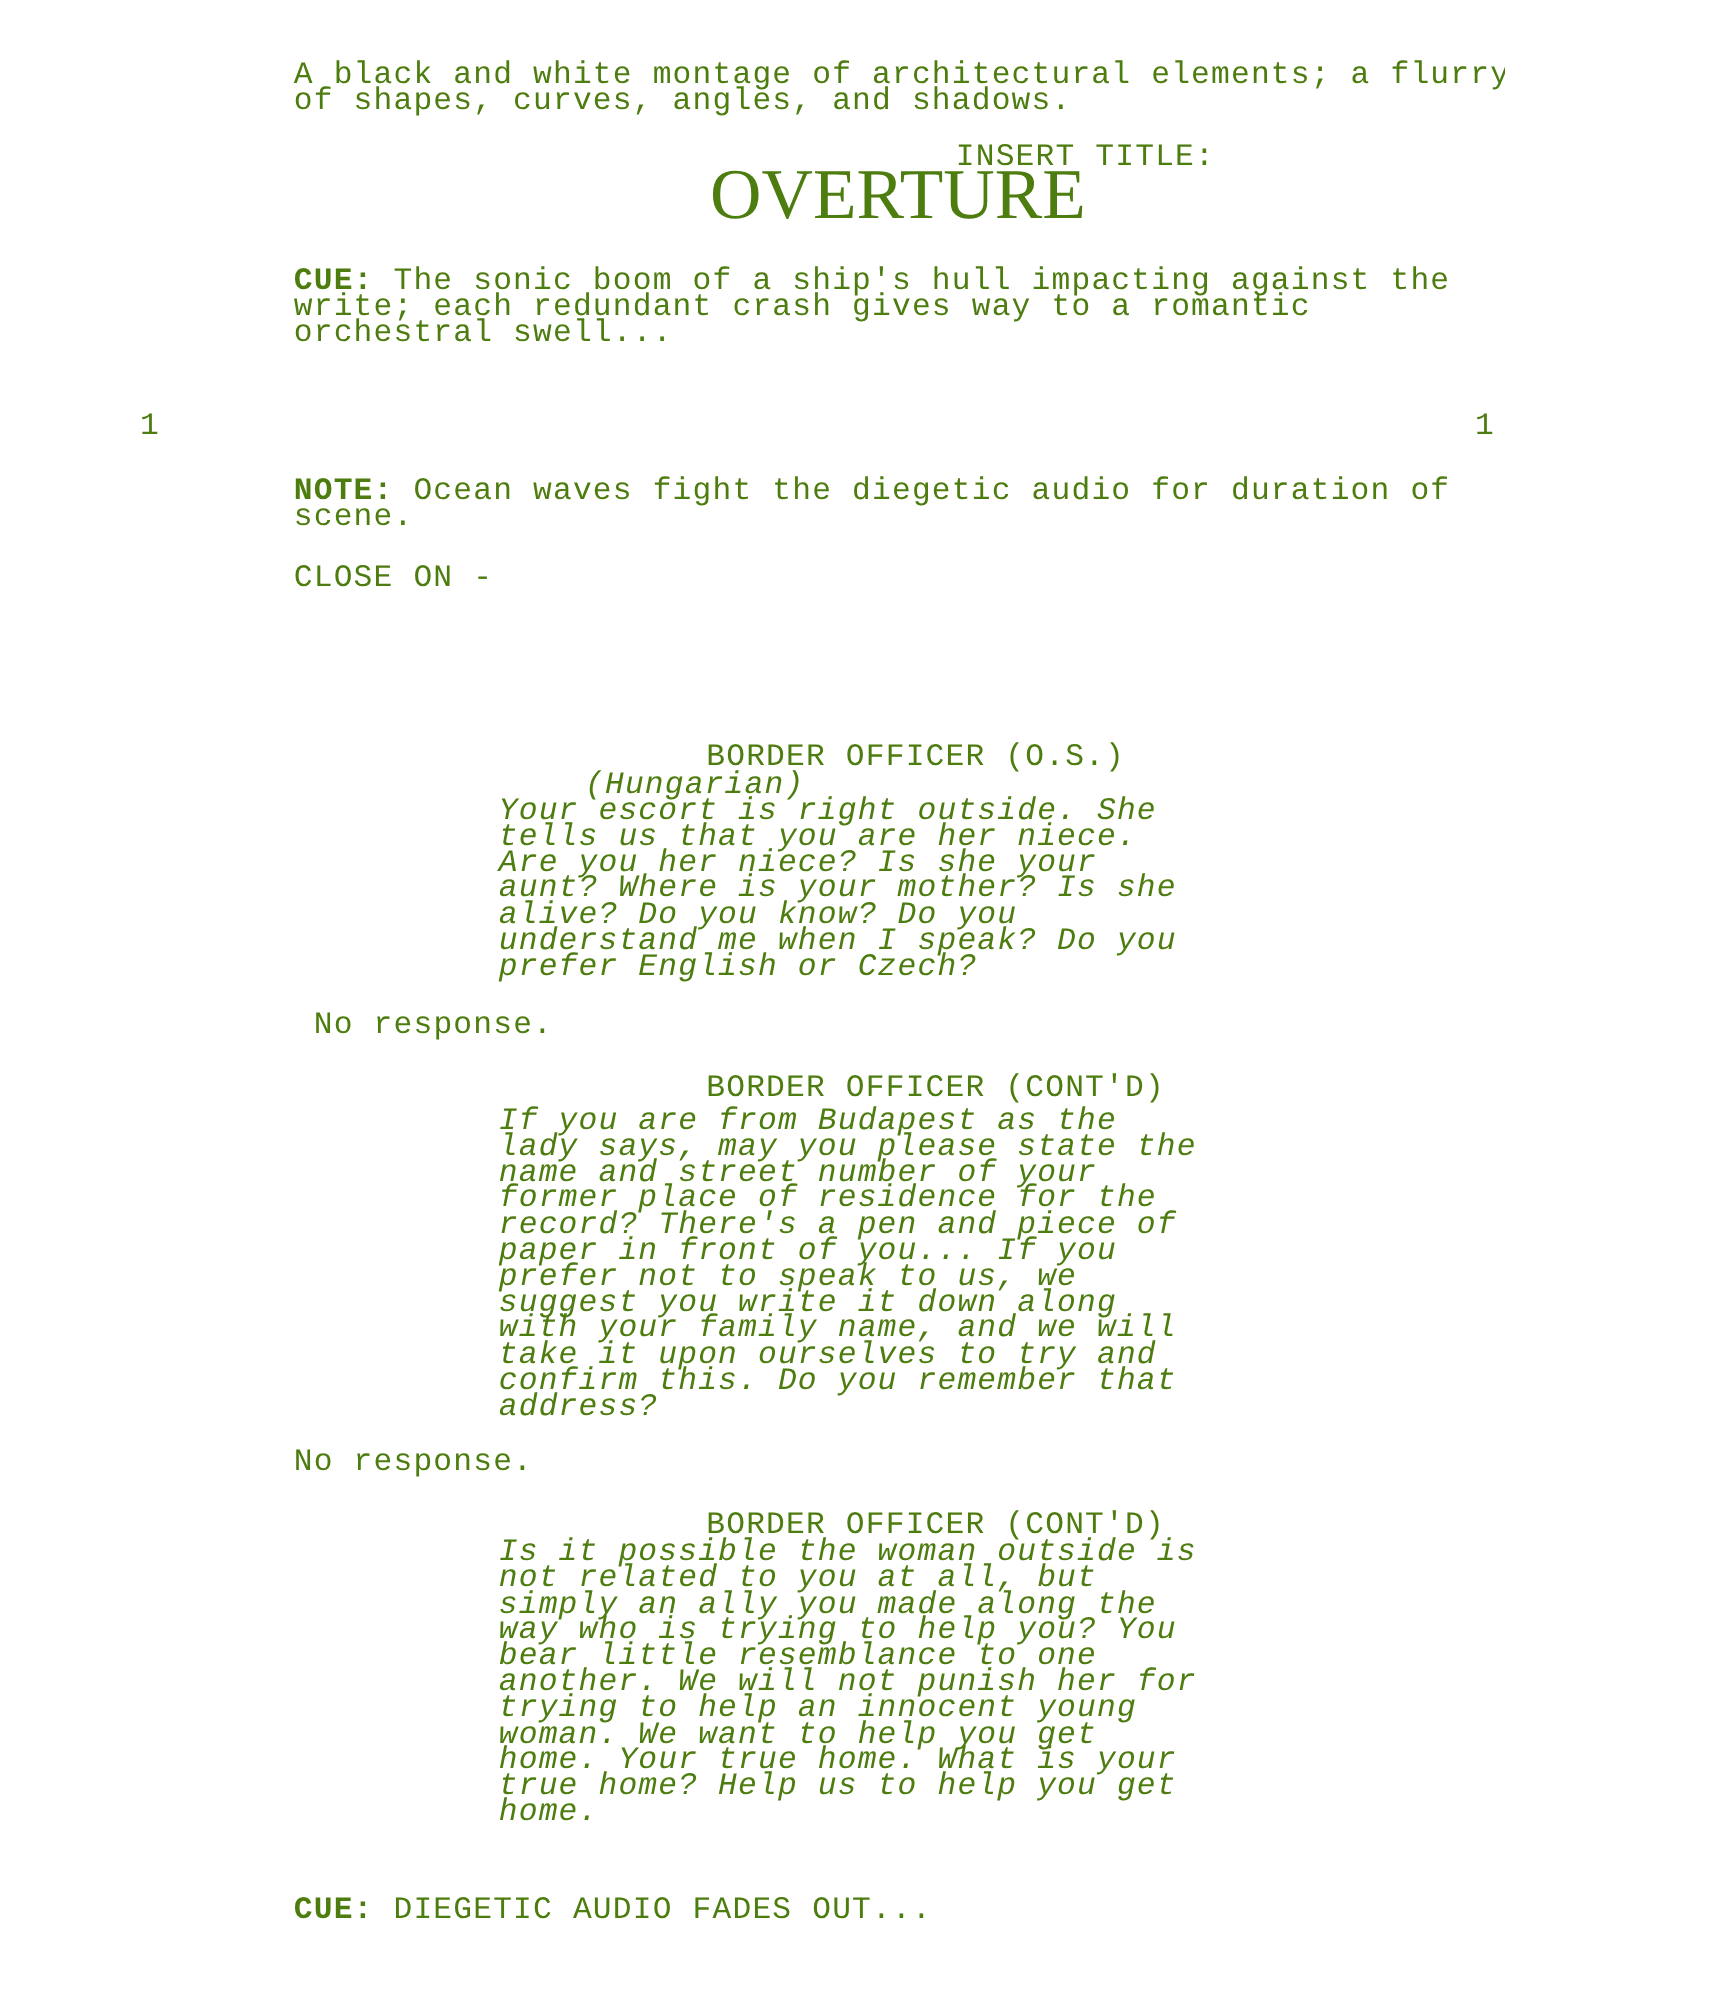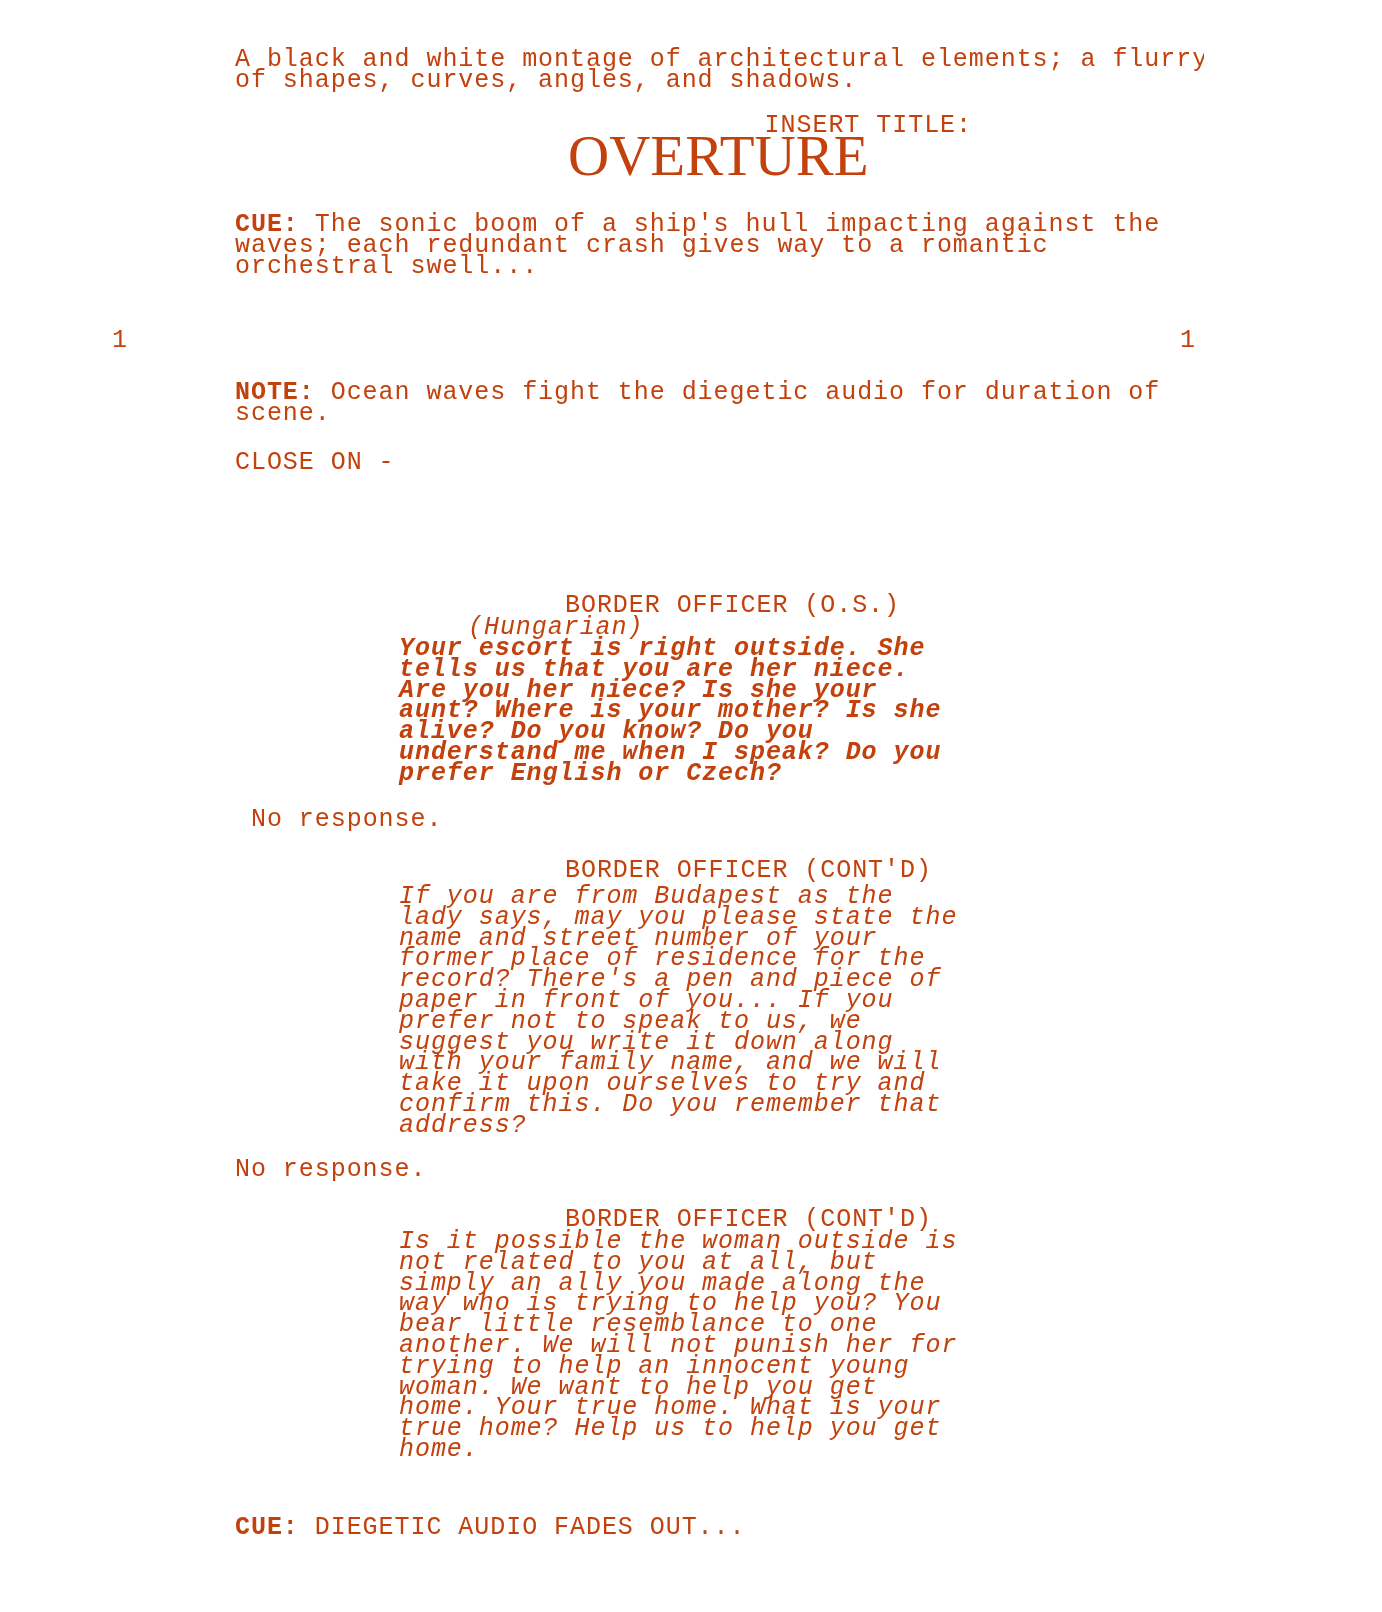--- a/index.html
+++ b/index.html
@@ -5,21 +5,21 @@
   html, body {
     margin: 0;
     padding: 0;
     background: #ffffff;
   }
   .page {
     position: relative;
     width: 1204px;
     height: 1612px;
     background: #ffffff;
-    color: #c2410c;
+    color: #4d7c0f;
     font-family: "Liberation Mono", "DejaVu Sans Mono", monospace;
     font-size: 25px;
     line-height: 20.8px;
     letter-spacing: 0.95px;
     overflow: hidden;
   }
   .blk {
     position: absolute;
     white-space: pre;
   }
@@ -43,39 +43,39 @@
 <div class="page">
 
   <div class="blk" style="top:50px; left:235px;">A black and white montage of architectural elements; a flurry
 of shapes, curves, angles, and shadows.</div>
 
   <div class="blk" style="top:116px; right:232px;">INSERT TITLE:</div>
 
   <div class="blk title-serif" style="top:133px; left:568px;">OVERTURE</div>
 
   <div class="blk" style="top:215px; left:235px;"><span class="b">CUE:</span><span> The sonic boom of a ship's hull impacting against the
-waves; each redundant crash gives way to a romantic
+write; each redundant crash gives way to a romantic
 orchestral swell...</span></div>
 
   <div class="blk" style="top:331px; left:112px;">1</div>
 
 
   <div class="blk" style="top:331px; left:1180px;">1</div>
 
   <div class="blk" style="top:383px; left:235px;"><span class="b">NOTE:</span><span> Ocean waves fight the diegetic audio for duration of
 scene.</span></div>
 
   <div class="blk" style="top:453px; left:235px;">CLOSE ON -</div>
 
 
   <div class="blk" style="top:596px; left:565px;">BORDER OFFICER (O.S.)</div>
 
   <div class="blk i" style="top:618px; left:468px;">(Hungarian)</div>
 
-  <div class="blk i" style="top:639px; left:399px;font-weight:bold;">Your escort is right outside. She
+  <div class="blk i" style="top:639px; left:399px;">Your escort is right outside. She
 tells us that you are her niece.
 Are you her niece? Is she your
 aunt? Where is your mother? Is she
 alive? Do you know? Do you
 understand me when I speak? Do you
 prefer English or Czech?</div>
 
   <div class="blk" style="top:810px; left:251px;">No response.</div>
 
   <div class="blk" style="top:861px; left:565px;">BORDER OFFICER (CONT'D)</div>

